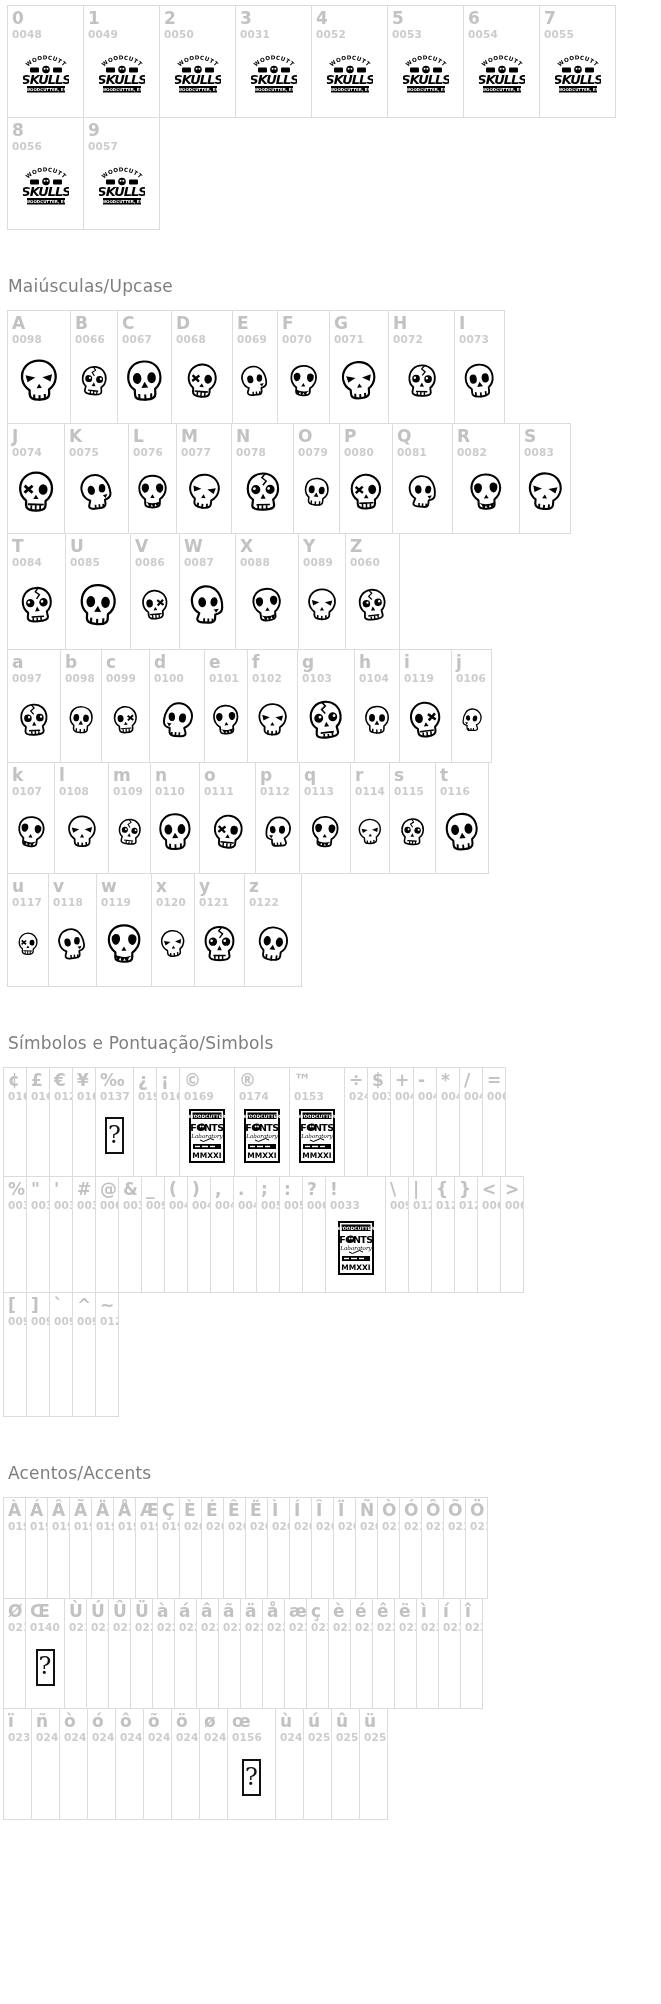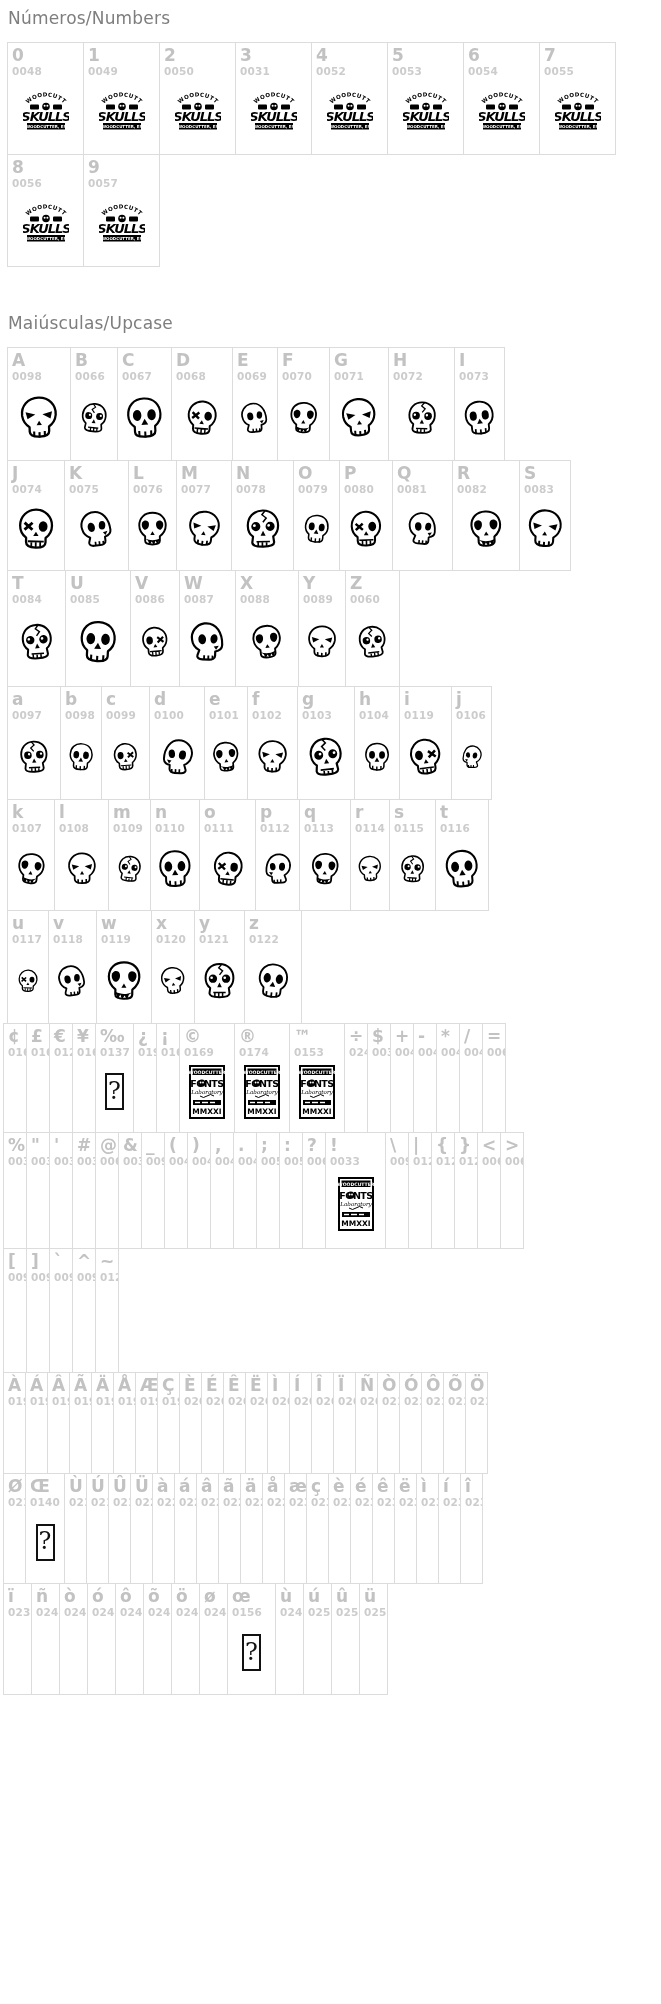--- a/index.html
+++ b/index.html
@@ -50,21 +50,20 @@
 <body>
 
 <div class="page">
   <svg class="defs" aria-hidden="true">
     <defs>
         <path id="stamp-arc" d="M5 13C13 3 33 3 41 13" fill="none"></path>
       </defs>
   </svg>
   <div id="sections-root">
       <section class="sec sec-numbers">
-        <h2 class="section-title">Números/Numbers</h2>
         <div class="grid">
           <div class="grid-row" style="height: 113px;">
             <div class="cell" style="width: 77px;">
               <div class="ch">0</div>
               <div class="code">0048</div>
               <div class="glyph-wrap">
                 <div class="stamp" style="width: 46px; height: 42px;">
                   <svg viewBox="0 0 46 42">
 <text font-size="5.6" font-weight="bold" letter-spacing=".4"><textPath href="#stamp-arc">WOODCUTTER</textPath></text>
 <rect x="7" y="13.5" width="9" height="5" rx="1"></rect>
@@ -1080,20 +1079,21 @@
                     <path d="M26 27l-4 7h8z"></path>
                     <path d="M19 41v7M26 42v7M33 41v7" fill="none" stroke="#000" stroke-width="2.4"></path>
                   </svg>
                 </div>
               </div>
             </div>
           </div>
         </div>
       </section>
       <section class="sec sec-symbols">
+        <h2 class="section-title">Símbolos e Pontuação/Simbols</h2>
         <div class="grid">
           <div class="grid-row" style="height: 110px;">
             <div class="cell" style="width: 24px;">
               <div class="ch">¢</div>
               <div class="code">0162</div>
               <div class="glyph-wrap"></div>
             </div>
             <div class="cell" style="width: 24px;">
               <div class="ch">£</div>
               <div class="code">0163</div>
@@ -1385,20 +1385,21 @@
             </div>
             <div class="cell" style="width: 24px;">
               <div class="ch">~</div>
               <div class="code">0126</div>
               <div class="glyph-wrap"></div>
             </div>
           </div>
         </div>
       </section>
       <section class="sec sec-accents">
+        <h2 class="section-title">Acentos/Accents</h2>
         <div class="grid">
           <div class="grid-row" style="height: 102px;">
             <div class="cell" style="width: 23px;">
               <div class="ch">À</div>
               <div class="code">0192</div>
               <div class="glyph-wrap"></div>
             </div>
             <div class="cell" style="width: 23px;">
               <div class="ch">Á</div>
               <div class="code">0193</div>

